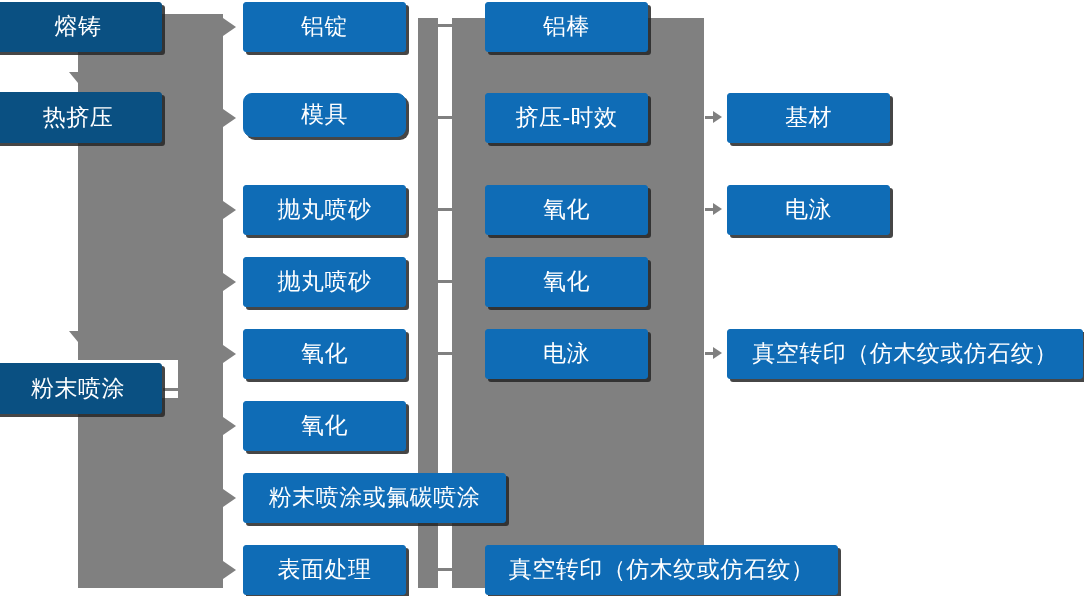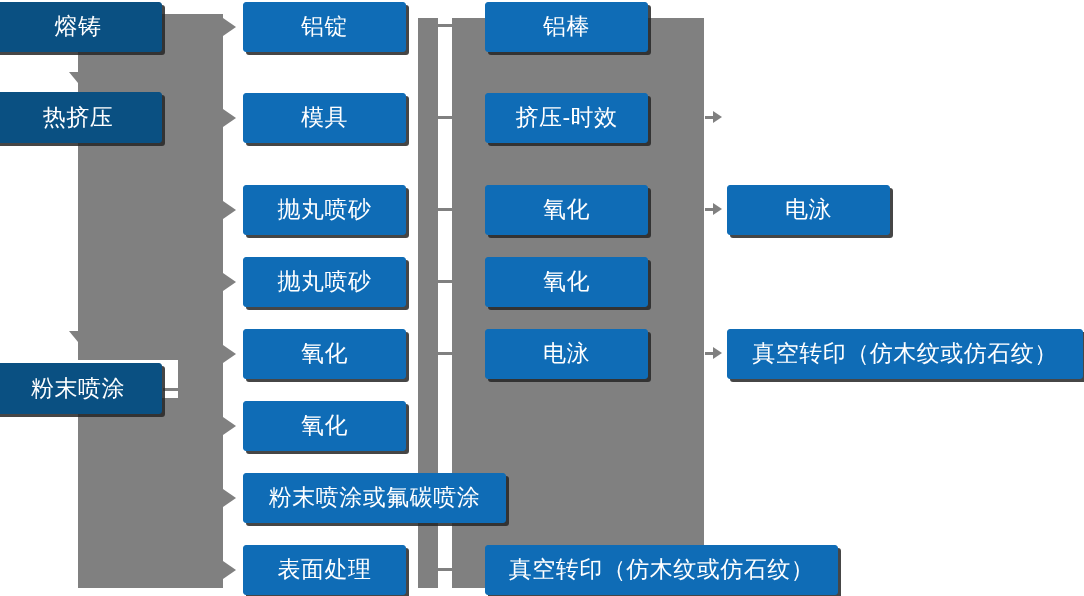--- a/index.html
+++ b/index.html
@@ -154,21 +154,21 @@
   </div>
 
   <div class="node dark" style="left:-6px; top:363px; width:168px; height:51px;">
     <span>粉末喷涂</span>
   </div>
 
   <div class="node light" style="left:243px; top:2px; width:163px; height:50px;">
     <span>铝锭</span>
   </div>
 
-  <div class="node light" style="left:243px; top:93px; width:163px; height:50px;">
+  <div class="node light" style="left:243px; top:93px; width:163px; height:44px;border-radius:9px;">
     <span>模具</span>
   </div>
 
   <div class="node light" style="left:243px; top:185px; width:163px; height:50px;">
     <span>抛丸喷砂</span>
   </div>
 
   <div class="node light" style="left:243px; top:257px; width:163px; height:50px;">
     <span>抛丸喷砂</span>
   </div>
@@ -206,20 +206,23 @@
   </div>
 
   <div class="node light" style="left:485px; top:329px; width:163px; height:50px;">
     <span>电泳</span>
   </div>
 
   <div class="node light" style="left:485px; top:545px; width:353px; height:50px;">
     <span>真空转印（仿木纹或仿石纹）</span>
   </div>
 
+  <div class="node light" style="left:727px; top:93px; width:163px; height:50px;">
+    <span>基材</span>
+  </div>
 
   <div class="node light" style="left:727px; top:185px; width:163px; height:50px;">
     <span>电泳</span>
   </div>
 
   <div class="node light" style="left:727px; top:329px; width:356px; height:50px;">
     <span>真空转印（仿木纹或仿石纹）</span>
   </div>
 
 </div>

